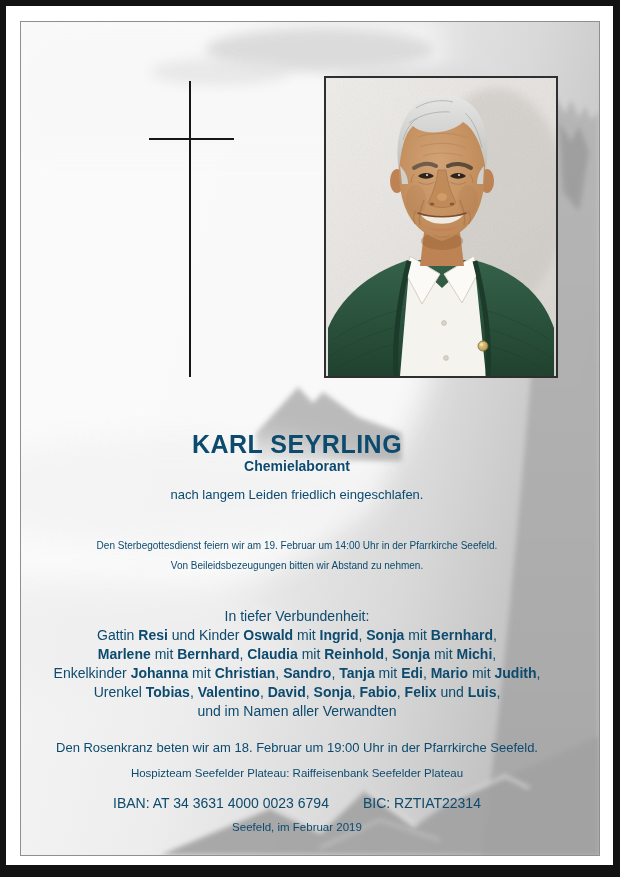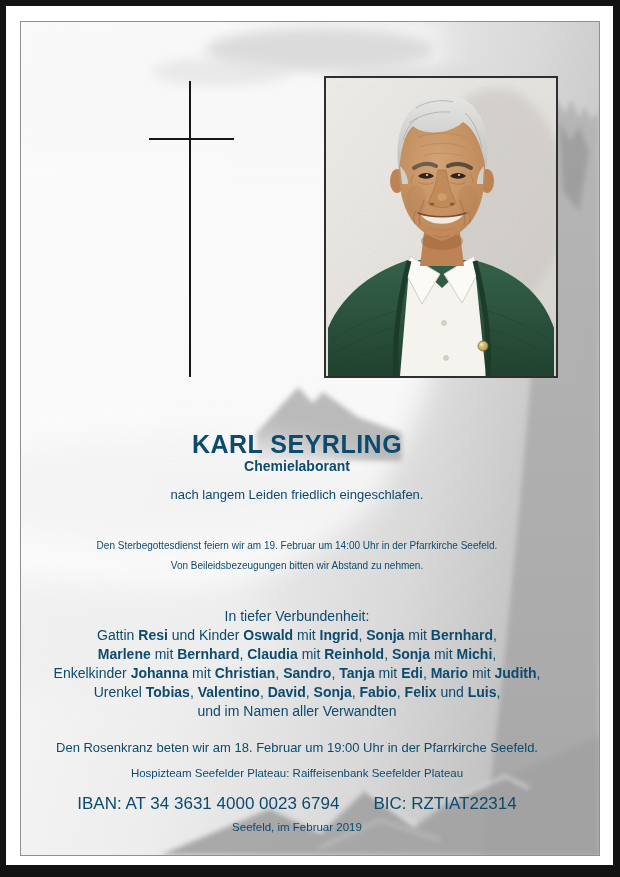--- a/index.html
+++ b/index.html
@@ -35,21 +35,21 @@
     text-align:center;color:#0c4a6e;
   }
   .content > div{position:absolute;left:0;width:100%;}
   .deceased-name{top:407px;font-size:25px;font-weight:bold;letter-spacing:.5px;line-height:30px;}
   .profession{top:436px;font-size:14px;font-weight:bold;line-height:17px;}
   .death-block{top:462px;font-size:13px;line-height:21px;}
   .service-block{top:514px;font-size:10px;line-height:19.5px;}
   .condolence-block{top:585px;font-size:14px;line-height:19px;}
   .rosary-block{top:716px;font-size:13px;line-height:19px;}
   .donation-block{top:744px;font-size:11.5px;line-height:15px;}
-  .iban-block{top:774px;font-size:17px;line-height:15px;}
+  .iban-block{top:774px;font-size:14px;line-height:15px;}
   .place-block{top:798px;font-size:11.5px;line-height:15px;}
   .iban-gap{display:inline-block;width:34px;}
   b{font-weight:bold;}
 </style>
 </head>
 <body>
 
 <div class="frame">
   <div class="page">
     <div class="card">

